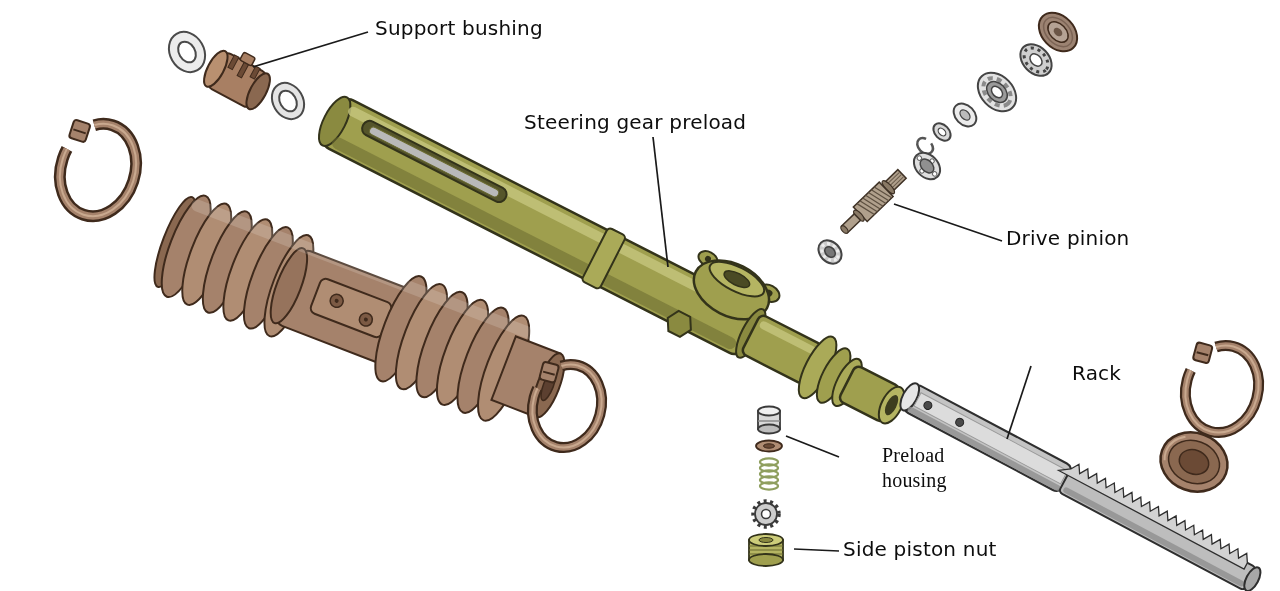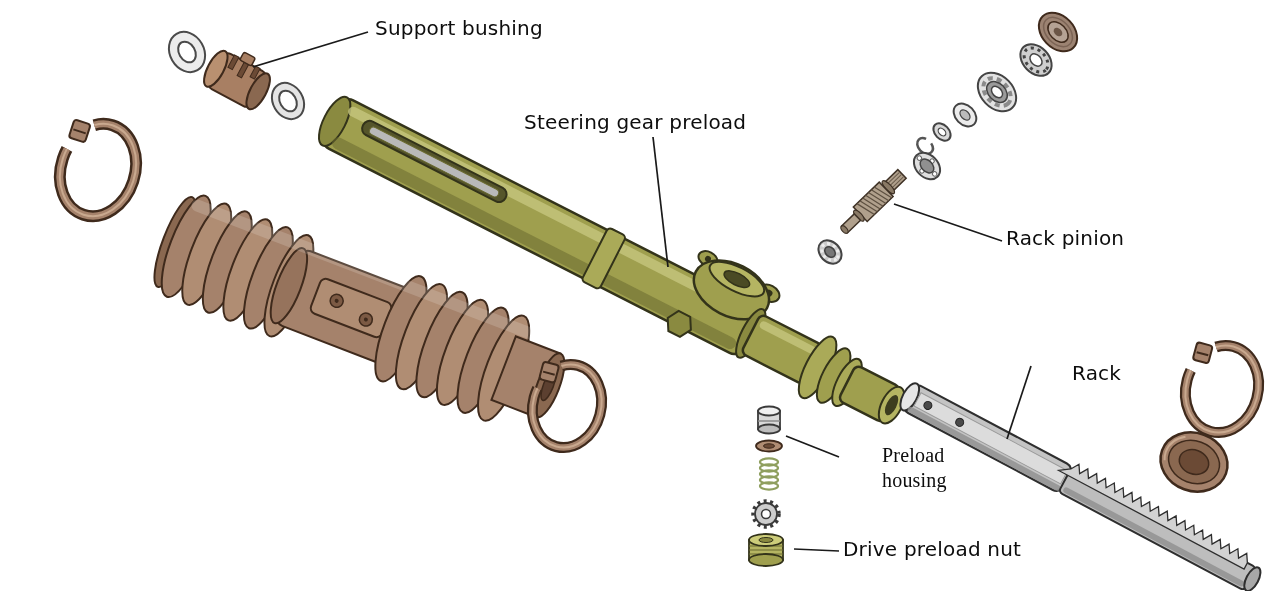--- a/index.html
+++ b/index.html
@@ -247,24 +247,24 @@
       <line x1="1031" y1="366" x2="1007" y2="439"></line>
       <line x1="839" y1="457" x2="786" y2="436"></line>
       <line x1="839" y1="551" x2="794" y2="549"></line>
     </g>
   </svg>
 
   <div class="label" style="left:375px; top:16px;">Support bushing</div>
 
   <div class="label" style="left:524px; top:110px;">Steering gear preload</div>
 
-  <div class="label" style="left:1006px; top:226px;">Rack pinion</div>
+  <div class="label" style="left:1006px; top:226px;">Drive pinion</div>
 
   <div class="label" style="left:1072px; top:340px;margin-top:21px;">Rack</div>
 
   <div class="label" style="left:882px; top:443px;font-family:Liberation Serif, serif;">
     <div>Preload</div>
     <div>housing</div>
   </div>
 
-  <div class="label" style="left:843px; top:537px;">Drive preload nut</div>
+  <div class="label" style="left:843px; top:537px;">Side piston nut</div>
 
 </div>
 
 </body></html>

